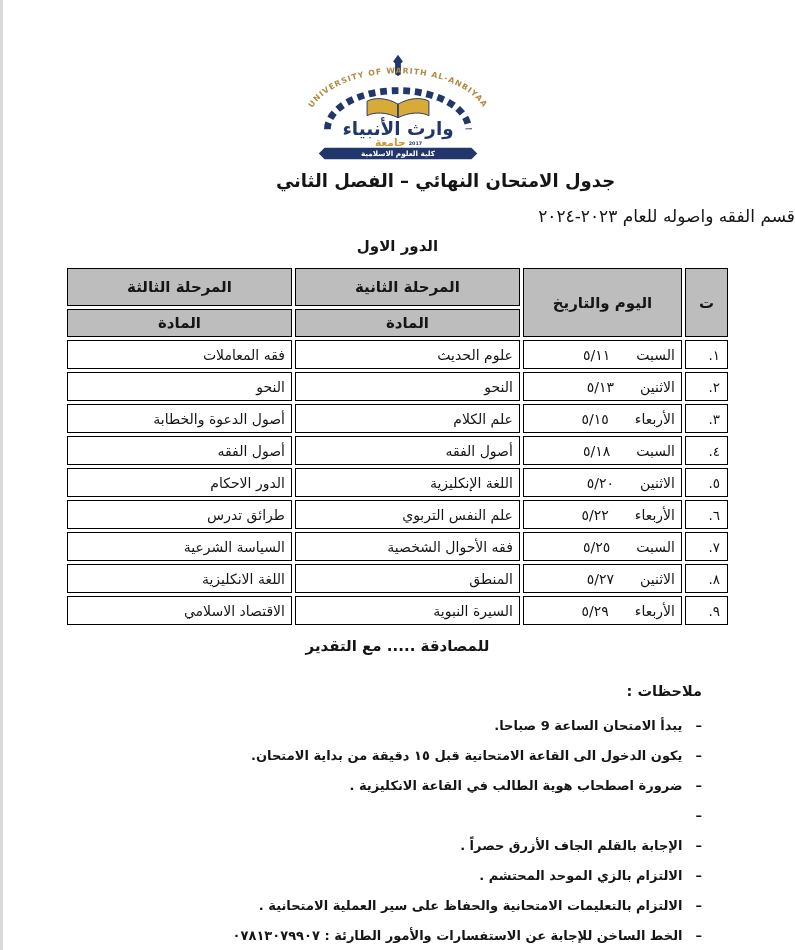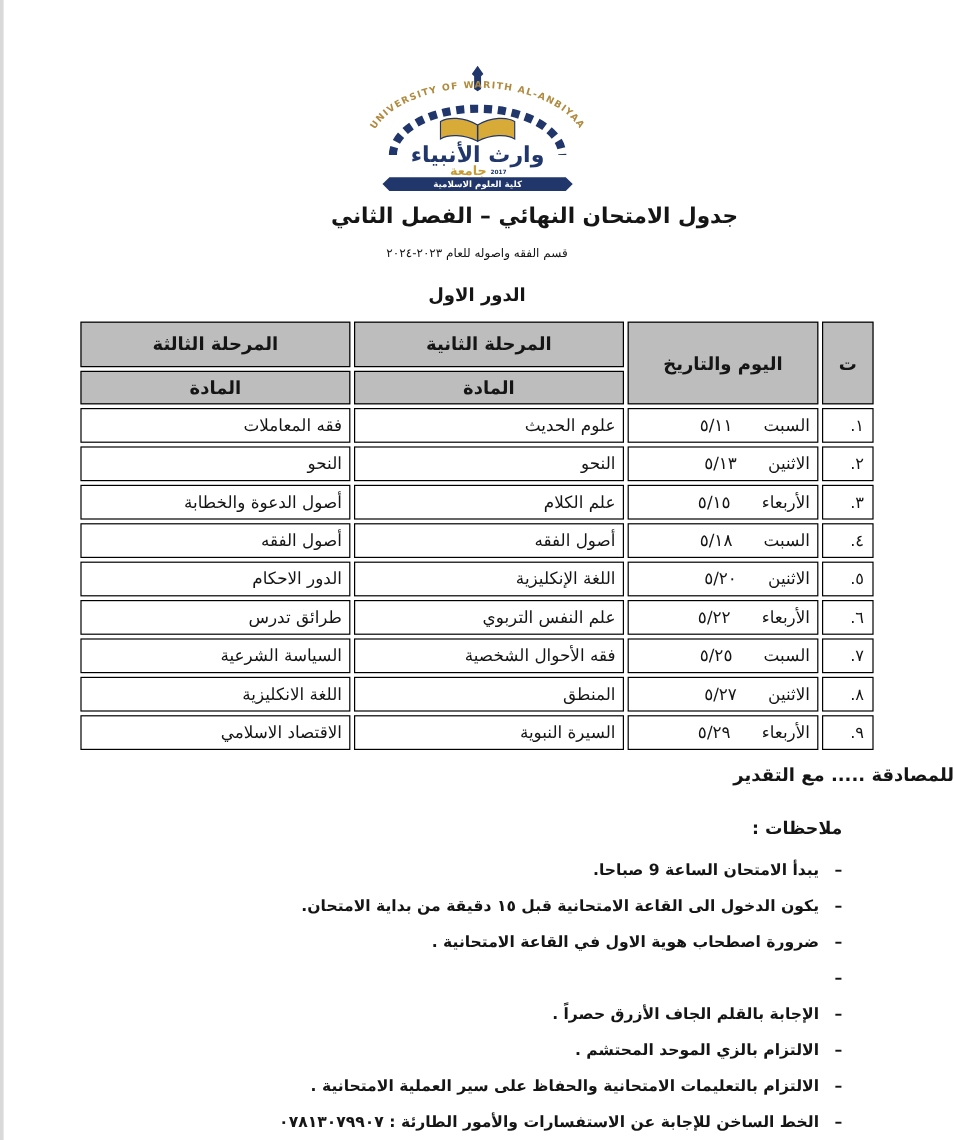--- a/index.html
+++ b/index.html
@@ -8,37 +8,37 @@
   .page { position:relative; width:795px; height:950px; background:#fff; direction:rtl; }
   .edge-line { position:absolute; left:0; top:0; width:3px; height:950px; background:#d9d9d9; }
 
   
   .logo { position:absolute; top:52px; left:50%; transform:translateX(-50%); width:232px; height:112px; }
   .logo svg { width:100%; height:100%; }
 
   
   .title { position:absolute; top:170px; left:0; width:100%; text-align:center;
     font-size:18px; font-weight:bold; letter-spacing:.2px;margin-left:48px; }
-  .subtitle { position:absolute; top:206px; left:0; width:100%; text-align:center; font-size:10px; }
+  .subtitle { position:absolute; top:206px; left:0; width:100%; text-align:right; font-size:17px; }
   .round { position:absolute; top:237px; left:0; width:100%; text-align:center; font-size:15px;font-weight:bold; }
 
   
   .exam-table { position:absolute; top:265px; right:64px; width:667px;
     border-collapse:separate; border-spacing:3px; table-layout:fixed; direction:rtl; }
   .exam-table th, .exam-table td { border:1.6px solid #000; background:#fff; overflow:hidden; white-space:nowrap; }
   .exam-table th { background:#bdbdbd; font-size:15px; font-weight:bold; text-align:center; }
   .hrow1 th { height:38px; }
   .hrow2 th { height:28px; }
   .exam-table td { height:29px; font-size:14px; text-align:right; padding:0 6px 0 2px; }
   col.c1 { width:6.6%; } col.c2 { width:24.4%; } col.c3 { width:34.5%; } col.c4 { width:34.5%; }
   td.c-idx { text-align:right; padding-right:7px; font-size:13.5px; }
   .daywrap { display:flex; align-items:center; gap:26px; }
 
   
-  .approval { position:absolute; top:637px; left:0; width:100%; text-align:right;
+  .approval { position:absolute; top:637px; left:0; width:100%; text-align:center;
     font-size:15px; font-weight:bold; }
   .notes-title { position:absolute; top:683px; right:93px; font-size:14.5px; font-weight:bold; }
   .notes { position:absolute; top:710px; right:93px; list-style:none; direction:rtl; }
   .notes li { display:flex; gap:13px; height:30px; align-items:center;
     font-size:13px; font-weight:bold; white-space:nowrap; }
   .notes .dash { font-weight:bold; }
 </style>
 </head>
 <body>
 
@@ -210,21 +210,21 @@
     <li>
         <span class="dash">–</span>
         <span>يبدأ الامتحان الساعة 9 صباحا.</span>
       </li>
     <li>
         <span class="dash">–</span>
         <span>يكون الدخول الى القاعة الامتحانية  قبل ١٥ دقيقة من بداية الامتحان.</span>
       </li>
     <li>
         <span class="dash">–</span>
-        <span>ضرورة اصطحاب هوية الاول في القاعة الامتحانية .</span>
+        <span>ضرورة اصطحاب هوية الطالب في القاعة الانكليزية .</span>
       </li>
     <li>
         <span class="dash">–</span>
       </li>
     <li>
         <span class="dash">–</span>
         <span>الإجابة بالقلم الجاف الأزرق  حصراً .</span>
       </li>
     <li>
         <span class="dash">–</span>

